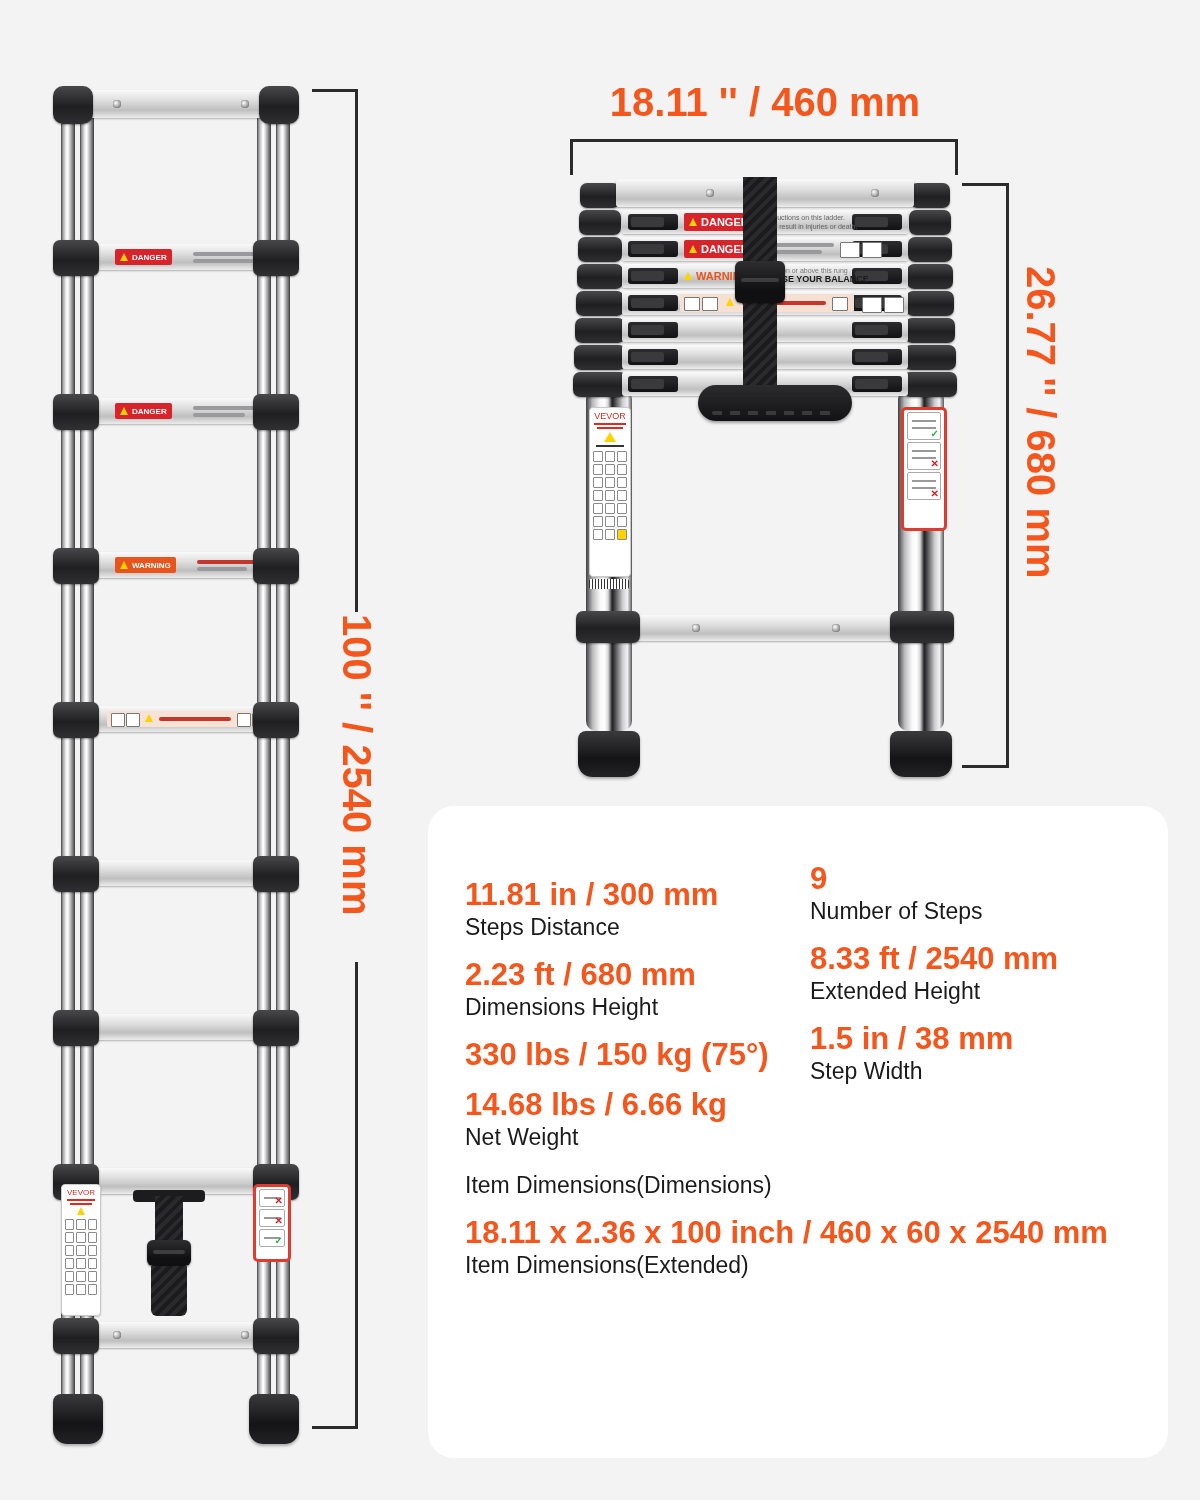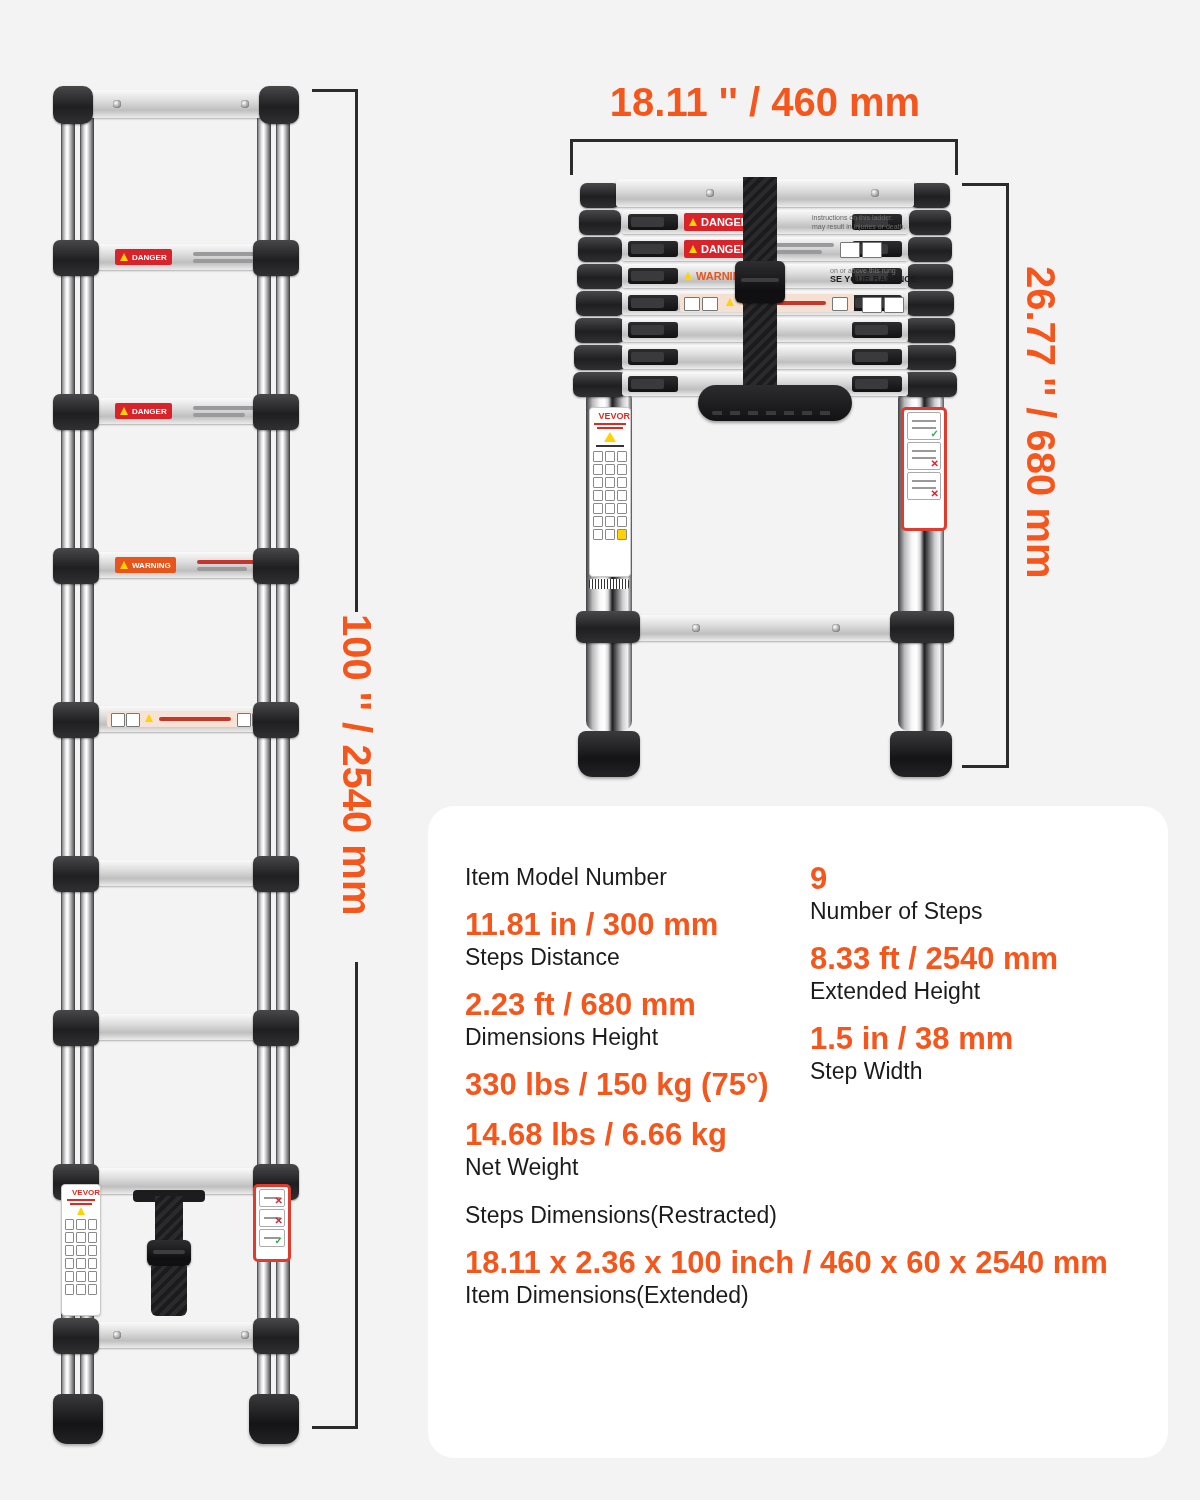--- a/index.html
+++ b/index.html
@@ -20,27 +20,27 @@
   .latch:after{content:"";position:absolute;left:3px;top:3px;right:14px;bottom:3px;background:#3a3a3c;border-radius:2px;}
   .foot{position:absolute;background:linear-gradient(180deg,#3a3a3c 0%,#141416 60%,#232325 100%);border-radius:8px 8px 14px 14px;box-shadow:0 2px 3px rgba(0,0,0,.3);}
 
   
   .tri{width:0;height:0;border-left:6px solid transparent;border-right:6px solid transparent;border-bottom:10px solid #ffd200;}
   .tri.sm{border-left-width:4px;border-right-width:4px;border-bottom-width:8px;}
   .badge-danger{position:absolute;display:flex;align-items:center;gap:4px;background:#d8232b;border-radius:2px;color:#fff;font-weight:bold;padding:0 5px;}
   .badge-warning{position:absolute;display:flex;align-items:center;gap:4px;color:#e8551c;font-weight:bold;}
   .tbar{position:absolute;background:#9a9a9c;border-radius:2px;height:4px;}
   .tbar.red{background:#c5372c;}
-  .microtext{position:absolute;color:#666;font-size:7px;line-height:9px;white-space:nowrap;overflow:hidden;margin-left:48px;}
+  .microtext{position:absolute;color:#666;font-size:7px;line-height:9px;white-space:nowrap;overflow:hidden;}
   .whitebox{position:absolute;background:#fff;border:1px solid #777;border-radius:1px;}
 
   
   .sticker-white{position:absolute;background:#fff;border:1px solid #c9c9c9;border-radius:4px;box-shadow:0 1px 2px rgba(0,0,0,.2);overflow:hidden;}
   .sticker-red{position:absolute;background:#fff;border:3px solid #e03b2f;border-radius:5px;overflow:hidden;}
-  .brand{color:#e02a20;font-weight:bold;text-align:right;}
+  .brand{color:#e02a20;font-weight:normal;text-align:center;}
   .picto{display:grid;grid-template-columns:repeat(3,1fr);gap:2px;padding:2px 3px;}
   .picto span{display:block;height:9px;background:#fff;border:1px solid #8a8a8a;border-radius:1px;}
   .diagbox{position:relative;background:#fff;border:1px solid #aaa;border-radius:2px;margin:2px 3px;height:26px;}
   .diagbox i{position:absolute;left:4px;right:4px;top:7px;height:2px;background:#999;}
   .diagbox i+i{top:14px;}
   .mark{position:absolute;right:1px;bottom:0;font-size:10px;font-weight:bold;color:#d8232b;font-style:normal;}
   .mark.ok{color:#2faa4a;}
 
   
   .strap{background:repeating-linear-gradient(135deg,#2a2a2c 0 4px,#1b1b1d 4px 8px);}
@@ -371,21 +371,20 @@
 
   <div class="dline" style="left:962px;top:183px;width:47px;height:3px;"></div>
   <div class="dline" style="left:1006px;top:183px;width:3px;height:585px;"></div>
   <div class="dline" style="left:962px;top:765px;width:47px;height:3px;"></div>
   <div class="dim-label vert" style="left:1018px;top:266px;">26.77 '' / 680 mm</div>
 
   <div class="spec-panel">
     <div class="spec-cols">
       <div>
         <div class="spec-row">
-          <div class="spec-label">Item Model Number</div>
         </div>
         <div class="spec-row">
           <div class="spec-value">11.81 in / 300 mm</div>
           <div class="spec-label">Steps Distance</div>
         </div>
         <div class="spec-row">
           <div class="spec-value">2.23 ft / 680 mm</div>
           <div class="spec-label">Dimensions Height</div>
         </div>
         <div class="spec-row">
@@ -406,21 +405,21 @@
           <div class="spec-label">Extended Height</div>
         </div>
         <div class="spec-row">
           <div class="spec-value">1.5 in / 38 mm</div>
           <div class="spec-label">Step Width</div>
         </div>
       </div>
     </div>
     <div class="spec-full">
       <div class="spec-row">
-        <div class="spec-label">Steps Dimensions(Restracted)</div>
+        <div class="spec-label">Item Dimensions(Dimensions)</div>
       </div>
       <div class="spec-row">
         <div class="spec-value">18.11 x 2.36 x 100 inch / 460 x 60 x 2540 mm</div>
         <div class="spec-label">Item Dimensions(Extended)</div>
       </div>
     </div>
   </div>
 
 </div>
 

